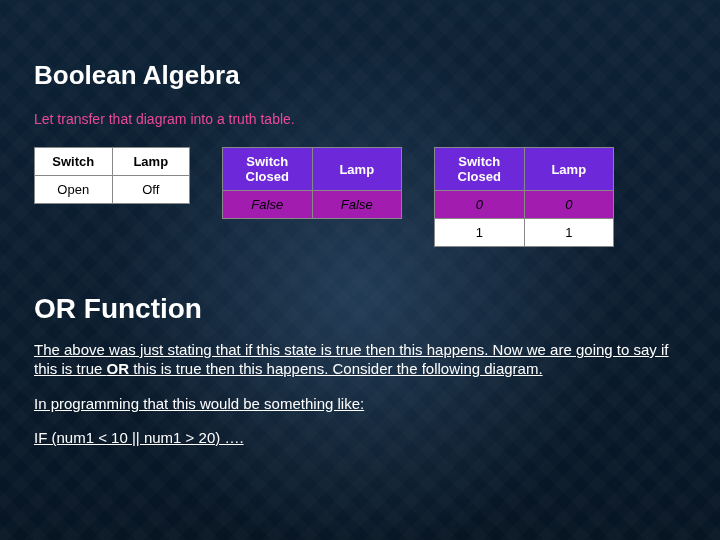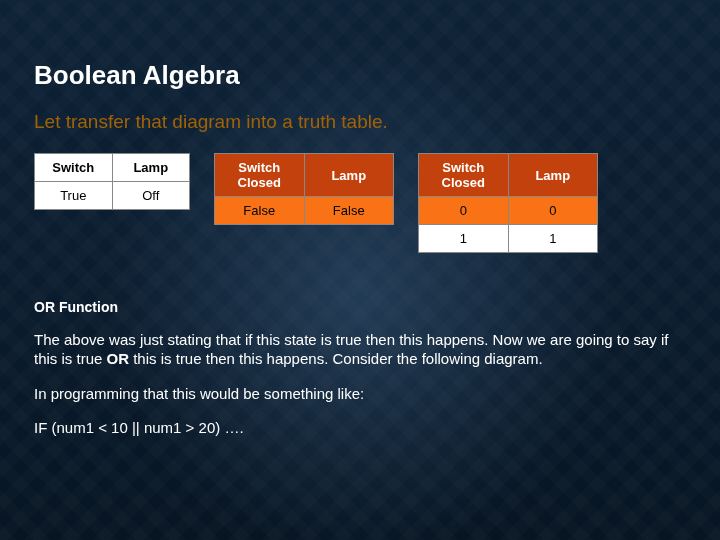--- a/index.html
+++ b/index.html
@@ -8,54 +8,54 @@
     background:
       radial-gradient(circle at 50% 55%, rgba(80,120,160,0.35) 0%, rgba(10,25,45,0) 55%),
       repeating-linear-gradient(45deg, rgba(255,255,255,0.015) 0 12px, rgba(0,0,0,0) 12px 24px),
       repeating-linear-gradient(-45deg, rgba(255,255,255,0.015) 0 12px, rgba(0,0,0,0) 12px 24px),
       linear-gradient(180deg, #0d2236 0%, #0a1b2d 60%, #071523 100%);
     font-family: Arial, Helvetica, sans-serif;
     color: #fff;
     padding: 60px 34px 0 34px;
   }
   .title { font-size: 26px; font-weight: bold; color: #fff; margin-bottom: 20px; }
-  .intro { font-size: 19px; color: #a16207; margin-bottom: 20px; }
-  .tables { display: flex; gap: 24px; align-items: flex-start; margin-bottom: 46px; }
+  .intro { font-size: 14px; color: #ec4899; margin-bottom: 20px; }
+  .tables { display: flex; gap: 32px; align-items: flex-start; margin-bottom: 46px; }
   table { border-collapse: collapse; background: #fff; color: #000; font-size: 13px; }
   th, td { border: 1px solid #888; text-align: center; padding: 6px 0; }
   .t1 { width: 156px; }
   .t1 th, .t1 td { width: 78px; }
   .t2 { width: 180px; }
   .t2 th, .t2 td { width: 90px; }
   .t3 { width: 180px; }
   .t3 th, .t3 td { width: 90px; }
-  th { background: #c2410c; color: #fff; font-weight: bold; height: 38px; vertical-align: middle; }
+  th { background: #6d28d9; color: #fff; font-weight: bold; height: 38px; vertical-align: middle; }
   .t1 th { background: #fff; color: #000; height: 24px; }
   td { height: 24px; }
-  .alt td { background: #f97316; }
-  .subhead { font-size: 14px; font-weight: bold; color: #fff; margin-bottom: 16px; }
-  .para { font-size: 15px; color: #fff; line-height: 1.25; margin-bottom: 16px; }
+  .alt td { background: #a21caf; font-style: italic; }
+  .subhead { font-size: 28px; font-weight: bold; color: #fff; margin-bottom: 16px; }
+  .para { font-size: 15px; color: #fff; line-height: 1.25; margin-bottom: 16px; text-decoration: underline; }
   .bold { font-weight: bold; }
 </style>
 </head>
 <body>
 
 <div class="title">Boolean Algebra</div>
 <div class="intro">Let transfer that diagram into a truth table.</div>
 
 <div class="tables">
 
   <table class="t1">
     <tbody>
         <tr>
       <th>Switch</th>
       <th>Lamp</th>
     </tr>
     <tr>
-      <td>True</td>
+      <td>Open</td>
       <td>Off</td>
     </tr>
   </tbody>
     </table>
 
   <table class="t2">
     <tbody>
         <tr>
       <th>Switch Closed</th>
       <th>Lamp</th>

